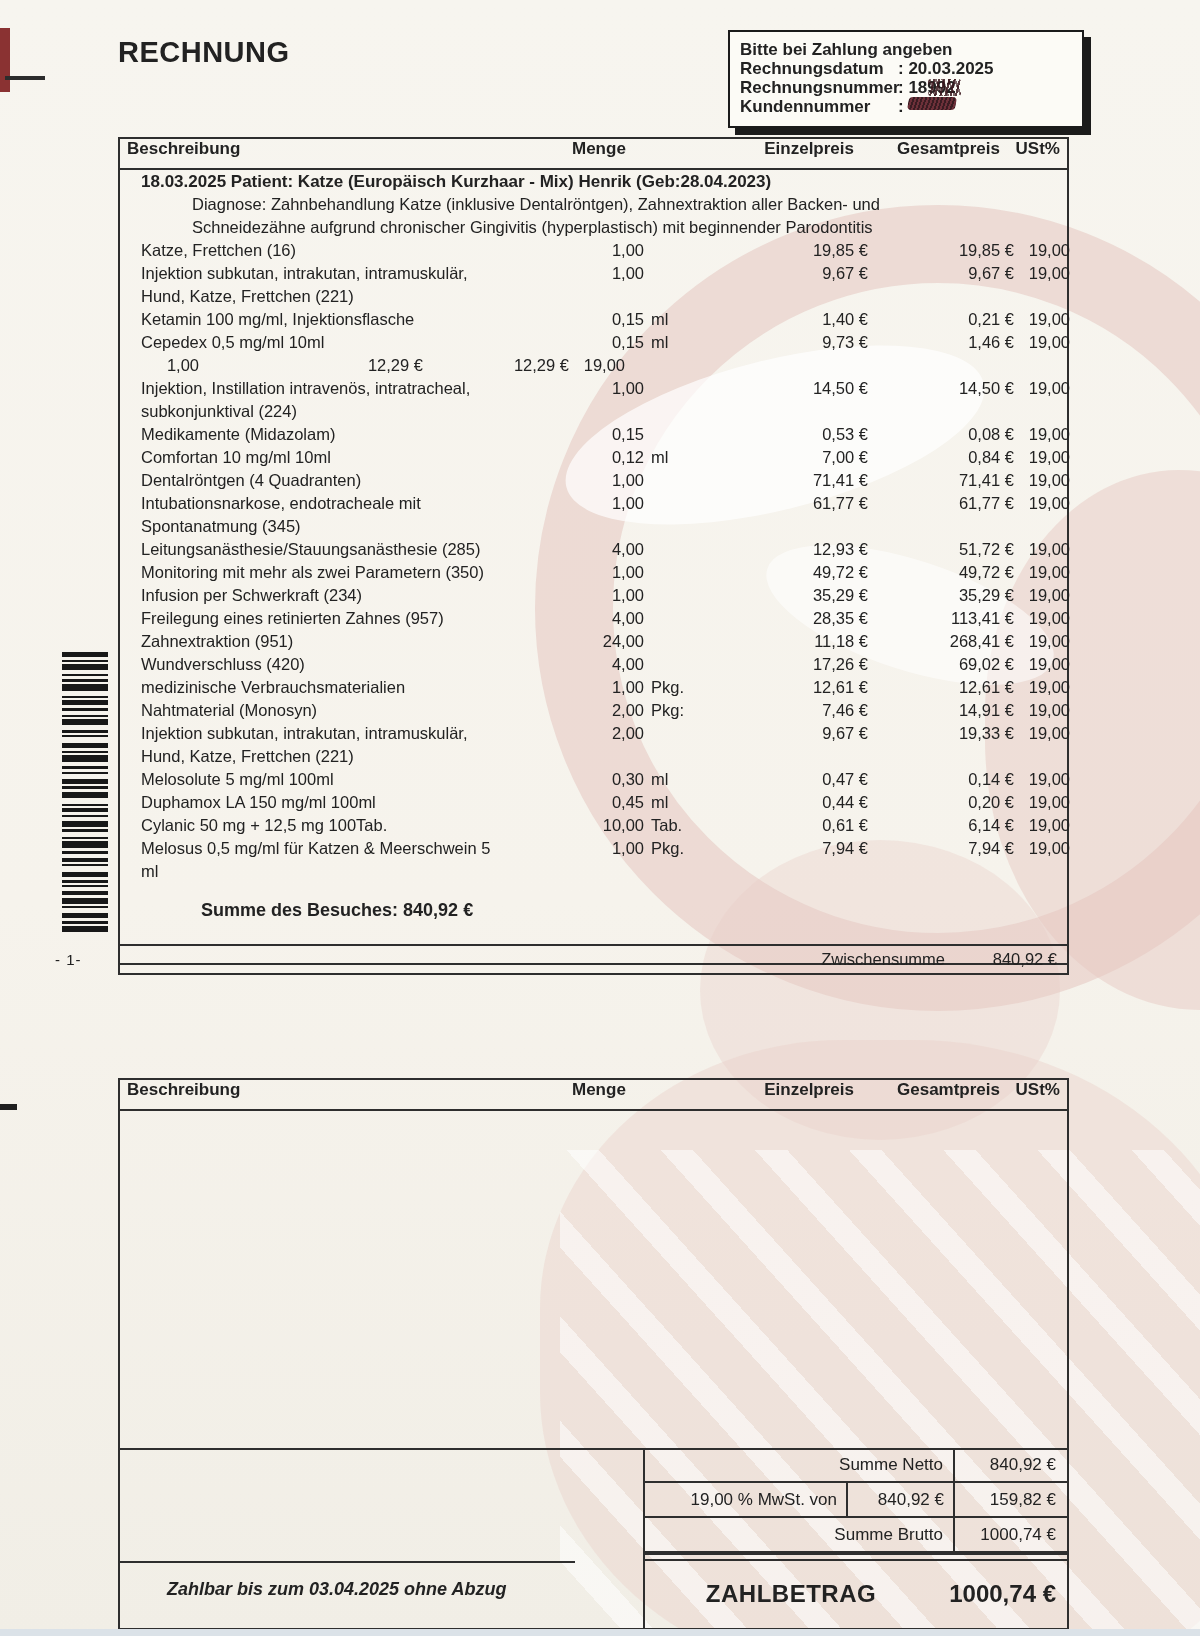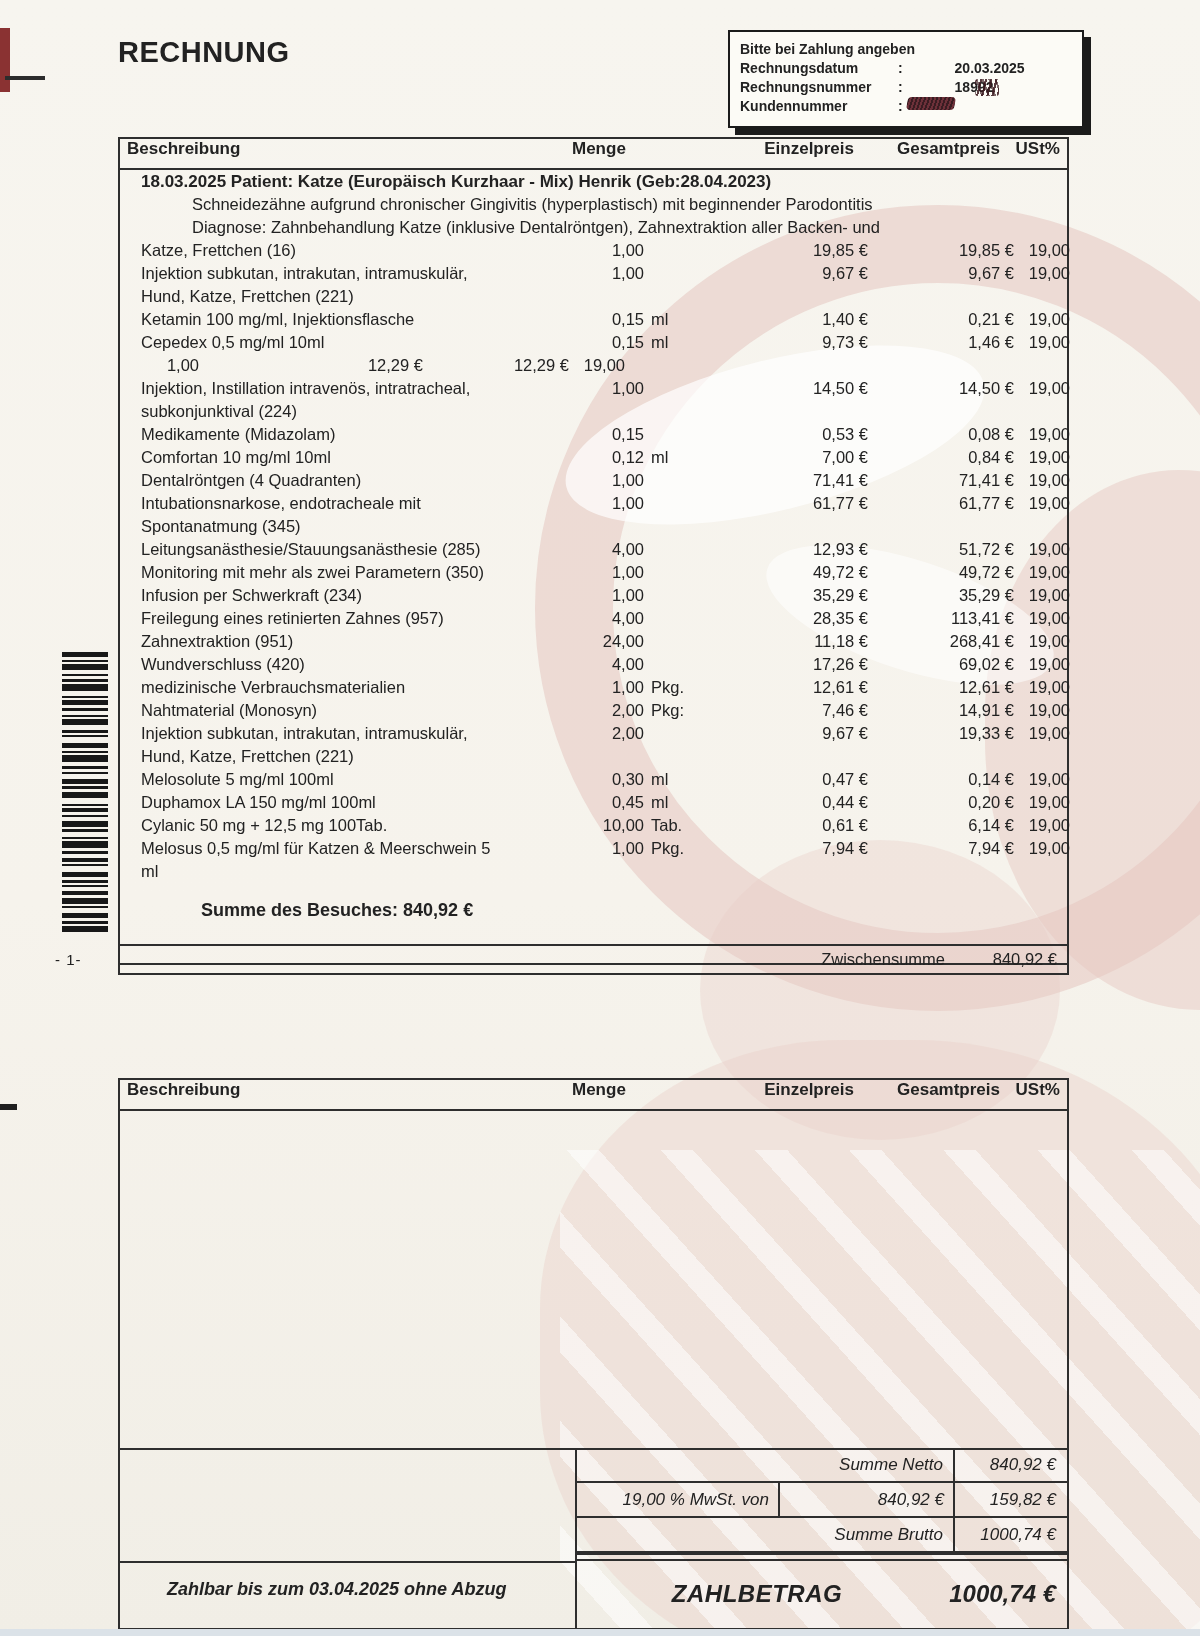--- a/index.html
+++ b/index.html
@@ -26,24 +26,24 @@
     background:repeating-linear-gradient(48deg,rgba(255,255,255,0) 0 46px,rgba(255,255,255,0.55) 46px 70px);}
   
   .scan-red{position:absolute;left:0;top:28px;width:10px;height:64px;background:#8a3232;z-index:2;}
   .scan-dash1{position:absolute;left:5px;top:76px;width:40px;height:4px;background:#2c2c2c;z-index:2;}
   .scan-dash2{position:absolute;left:0;top:1104px;width:17px;height:6px;background:#1f1f1f;z-index:2;}
   .scan-bottom{position:absolute;left:0;top:1629px;width:1200px;height:7px;background:#dbe2e8;z-index:3;}
   
   .title{position:absolute;left:118px;top:36px;font-size:29px;font-weight:bold;letter-spacing:0.5px;z-index:1;}
   .paybox{position:absolute;left:728px;top:30px;width:332px;z-index:1;
     background:#fcfbf6;border:2px solid #1b1b1b;box-shadow:7px 7px 0 #1b1b1b;
-    padding:8px 10px 10px 10px;font-size:14px;font-weight:bold;line-height:19px;}
+    padding:8px 10px 10px 10px;font-size:17px;font-weight:bold;line-height:19px;}
   .paybox .frow{display:flex;}
   .paybox .flabel{width:158px;flex:none;}
-  .paybox .fval{position:relative;margin-left:48px;}
+  .paybox .fval{position:relative;}
   .strike-partial::after{content:"";position:absolute;left:20px;right:-5px;top:1px;bottom:1px;
     background:repeating-linear-gradient(104deg,rgba(58,24,30,0.85) 0 2px,rgba(58,24,30,0) 2px 5px),
                repeating-linear-gradient(70deg,rgba(58,24,30,0.65) 0 2px,rgba(58,24,30,0) 2px 6px);
     border-radius:3px;}
   .redact-blob{display:inline-block;width:48px;height:13px;vertical-align:-1px;border-radius:4px;
     transform:skewX(-10deg);
     background:repeating-linear-gradient(100deg,#3a1c22 0 2px,#6d3039 2px 4px),#4a232a;}
   
   .tbl{position:absolute;left:118px;width:947px;z-index:1;
     border-left:2px solid #2e2e2e;border-right:2px solid #2e2e2e;}
@@ -67,22 +67,22 @@
   .c-ust{width:60px;flex:none;text-align:right;padding-right:4px;box-sizing:border-box;}
   .visit-sum{margin:16px 0 0 60px;font-weight:bold;font-size:18px;}
   .zwischen{position:absolute;left:118px;top:944px;width:947px;height:27px;z-index:1;
     border:2px solid #2e2e2e;display:flex;align-items:center;font-size:16.5px;}
   .zw-spacer{flex:1;}
   .zw-label{text-align:right;}
   .zw-value{width:112px;flex:none;text-align:right;padding-right:10px;}
   .tbl2{top:1078px;height:550px;border-bottom:2px solid #2e2e2e;box-sizing:content-box;}
   
   .sum-rule{position:absolute;left:0;top:370px;width:100%;border-top:2px solid #2e2e2e;}
-  .sum-right{position:absolute;right:0;top:370px;width:492px;height:180px;
-    border-left:2px solid #2e2e2e;box-sizing:border-box;font-size:17px;font-style:italic;}
+  .sum-right{position:absolute;right:0;top:370px;width:424px;height:180px;
+    border-left:2px solid #2e2e2e;box-sizing:border-box;font-size:17px;}
   .srow{display:flex;align-items:center;height:35px;border-bottom:2px solid #2e2e2e;box-sizing:border-box;}
   .s-merged{flex:1;text-align:right;padding-right:10px;border-right:2px solid #2e2e2e;height:100%;
     display:flex;align-items:center;justify-content:flex-end;box-sizing:border-box;}
   .s-a{width:203px;flex:none;text-align:right;padding-right:9px;border-right:2px solid #2e2e2e;height:100%;
     display:flex;align-items:center;justify-content:flex-end;box-sizing:border-box;}
   .s-b{flex:1;text-align:right;padding-right:9px;border-right:2px solid #2e2e2e;height:100%;
     display:flex;align-items:center;justify-content:flex-end;box-sizing:border-box;}
   .s-val{width:112px;flex:none;text-align:right;padding-right:11px;box-sizing:border-box;}
   .dbl-rule{height:4px;border-top:2px solid #2e2e2e;border-bottom:2px solid #2e2e2e;}
   .srow-pay{display:flex;align-items:center;height:65px;border-bottom:0;}
@@ -135,22 +135,22 @@
     <div class="thead">
       <span class="h-desc">Beschreibung</span>
       <span class="h-menge">Menge</span>
       <span class="h-einzel">Einzelpreis</span>
       <span class="h-gesamt">Gesamtpreis</span>
       <span class="h-ust">USt%</span>
     </div>
     <div class="tbody">
       <div class="visit-row">18.03.2025 Patient: Katze (Europäisch Kurzhaar - Mix) Henrik (Geb:28.04.2023)</div>
       <div id="diagnose-lines">
+          <div class="diag-line">Diagnose: Zahnbehandlung Katze (inklusive Dentalröntgen), Zahnextraktion aller Backen- und</div>
           <div class="diag-line">Schneidezähne aufgrund chronischer Gingivitis (hyperplastisch) mit beginnender Parodontitis</div>
-          <div class="diag-line">Diagnose: Zahnbehandlung Katze (inklusive Dentalröntgen), Zahnextraktion aller Backen- und</div>
         </div>
       <div id="items-body">
           <div class="item">
     <span class="c-desc">
               <div>Katze, Frettchen (16)</div>
             </span>
     <span class="c-qty">1,00</span>
     <span class="c-unit"></span>
     <span class="c-einzel">19,85 €</span>
     <span class="c-gesamt">19,85 €</span>

